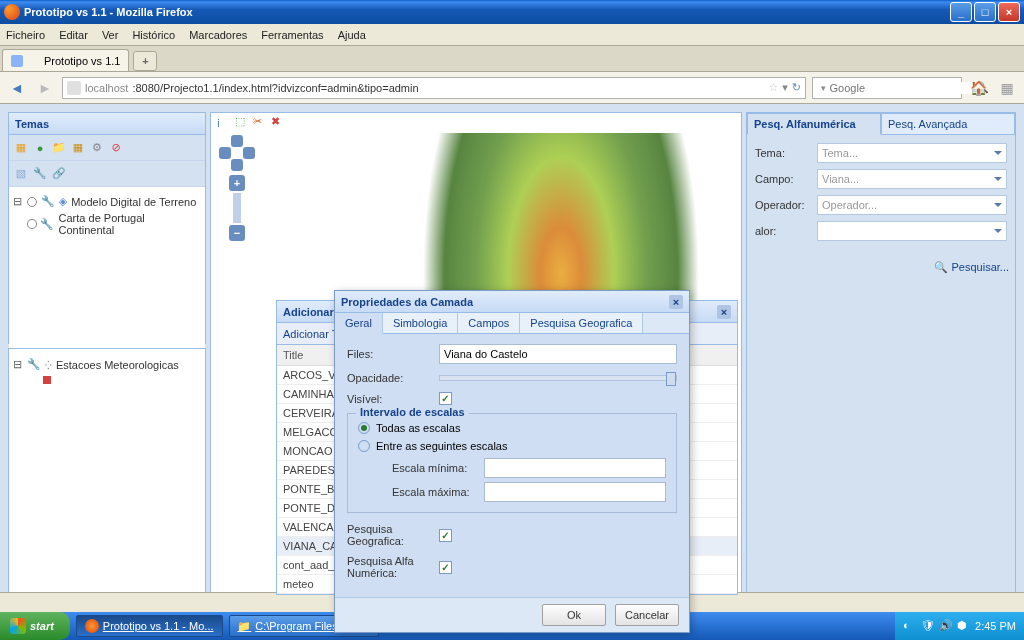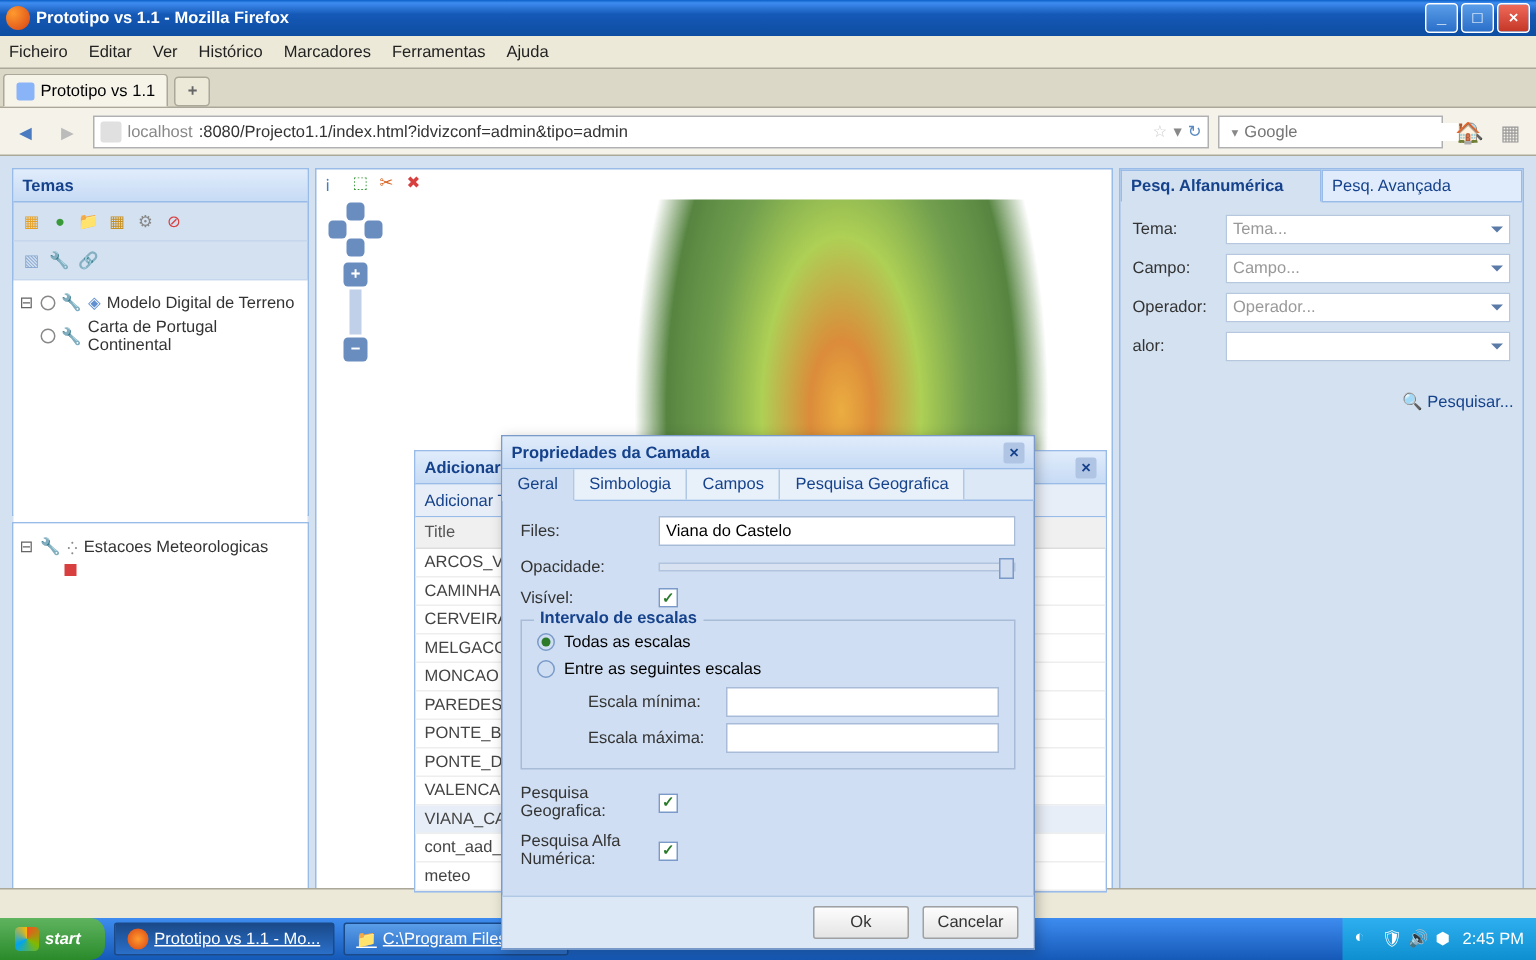--- a/index.html
+++ b/index.html
@@ -13,21 +13,21 @@
 .win-btn { width: 22px; height: 20px; border: 1px solid #fff; border-radius: 3px; display: flex; align-items: center; justify-content: center; font-weight: bold; color: white; }
 .win-min, .win-max { background: linear-gradient(#5a9de8, #2a6fc9); }
 .win-close { background: linear-gradient(#ef6a5a, #c53727); }
 
 
 .ff-menubar { height: 22px; background: #ece9d8; display: flex; align-items: center; padding: 0 6px; border-bottom: 1px solid #aca899; }
 .ff-menubar span { margin-right: 14px; color: #222; }
 
 
 .ff-tabstrip { height: 26px; background: #dcd8c7; display: flex; align-items: flex-end; border-bottom: 1px solid #aca899; padding-left: 2px; }
-.ff-tab { height: 22px; background: #f6f3e9; border: 1px solid #aca899; border-bottom: none; border-radius: 3px 3px 0 0; padding: 3px 8px; display: flex; align-items: center; gap: 4px; }
+.ff-tab { height: 22px; background: #f6f3e9; border: 1px solid #aca899; border-bottom: none; border-radius: 3px 3px 0 0; padding: 3px 8px; display: flex; align-items: center; gap: 21px; }
 .ff-tab .dot { width: 12px; height: 12px; background: #8ab4f8; border-radius: 2px; }
 .ff-newtab { width: 24px; height: 20px; background: #ece9d8; border: 1px solid #aca899; border-radius: 3px; margin-left: 4px; display: flex; align-items: center; justify-content: center; font-weight: bold; color: #666; }
 
 
 .ff-nav { height: 32px; background: #f4f2e9; display: flex; align-items: center; padding: 0 6px; gap: 6px; border-bottom: 1px solid #aca899; }
 .nav-btn { width: 22px; height: 22px; display: flex; align-items: center; justify-content: center; color: #4a7abf; font-size: 14px; }
 .urlbar { flex: 1; height: 22px; border: 1px solid #b0b0b0; background: white; display: flex; align-items: center; padding: 0 4px; gap: 4px; }
 .urlbar .favicon { width: 14px; height: 14px; background: #e0e0e0; border-radius: 2px; }
 .urlbar input { border: none; flex: 1; outline: none; color: #333; background: transparent; }
 .urlbar .host { color: #888; }
@@ -251,21 +251,21 @@
       <div class="tab active">Pesq. Alfanumérica</div>
       <div class="tab">Pesq. Avançada</div>
     </div>
     <div class="search-form">
       <div class="row">
           <label>Tema:</label>
           <div class="combo">Tema...</div>
         </div>
       <div class="row">
           <label>Campo:</label>
-          <div class="combo">Campo...</div>
+          <div class="combo">Viana...</div>
         </div>
       <div class="row">
           <label>Operador:</label>
           <div class="combo">Operador...</div>
         </div>
       <div class="row">
           <label>alor:</label>
           <div class="combo" style="color:transparent">.</div>
         </div>
     </div>

